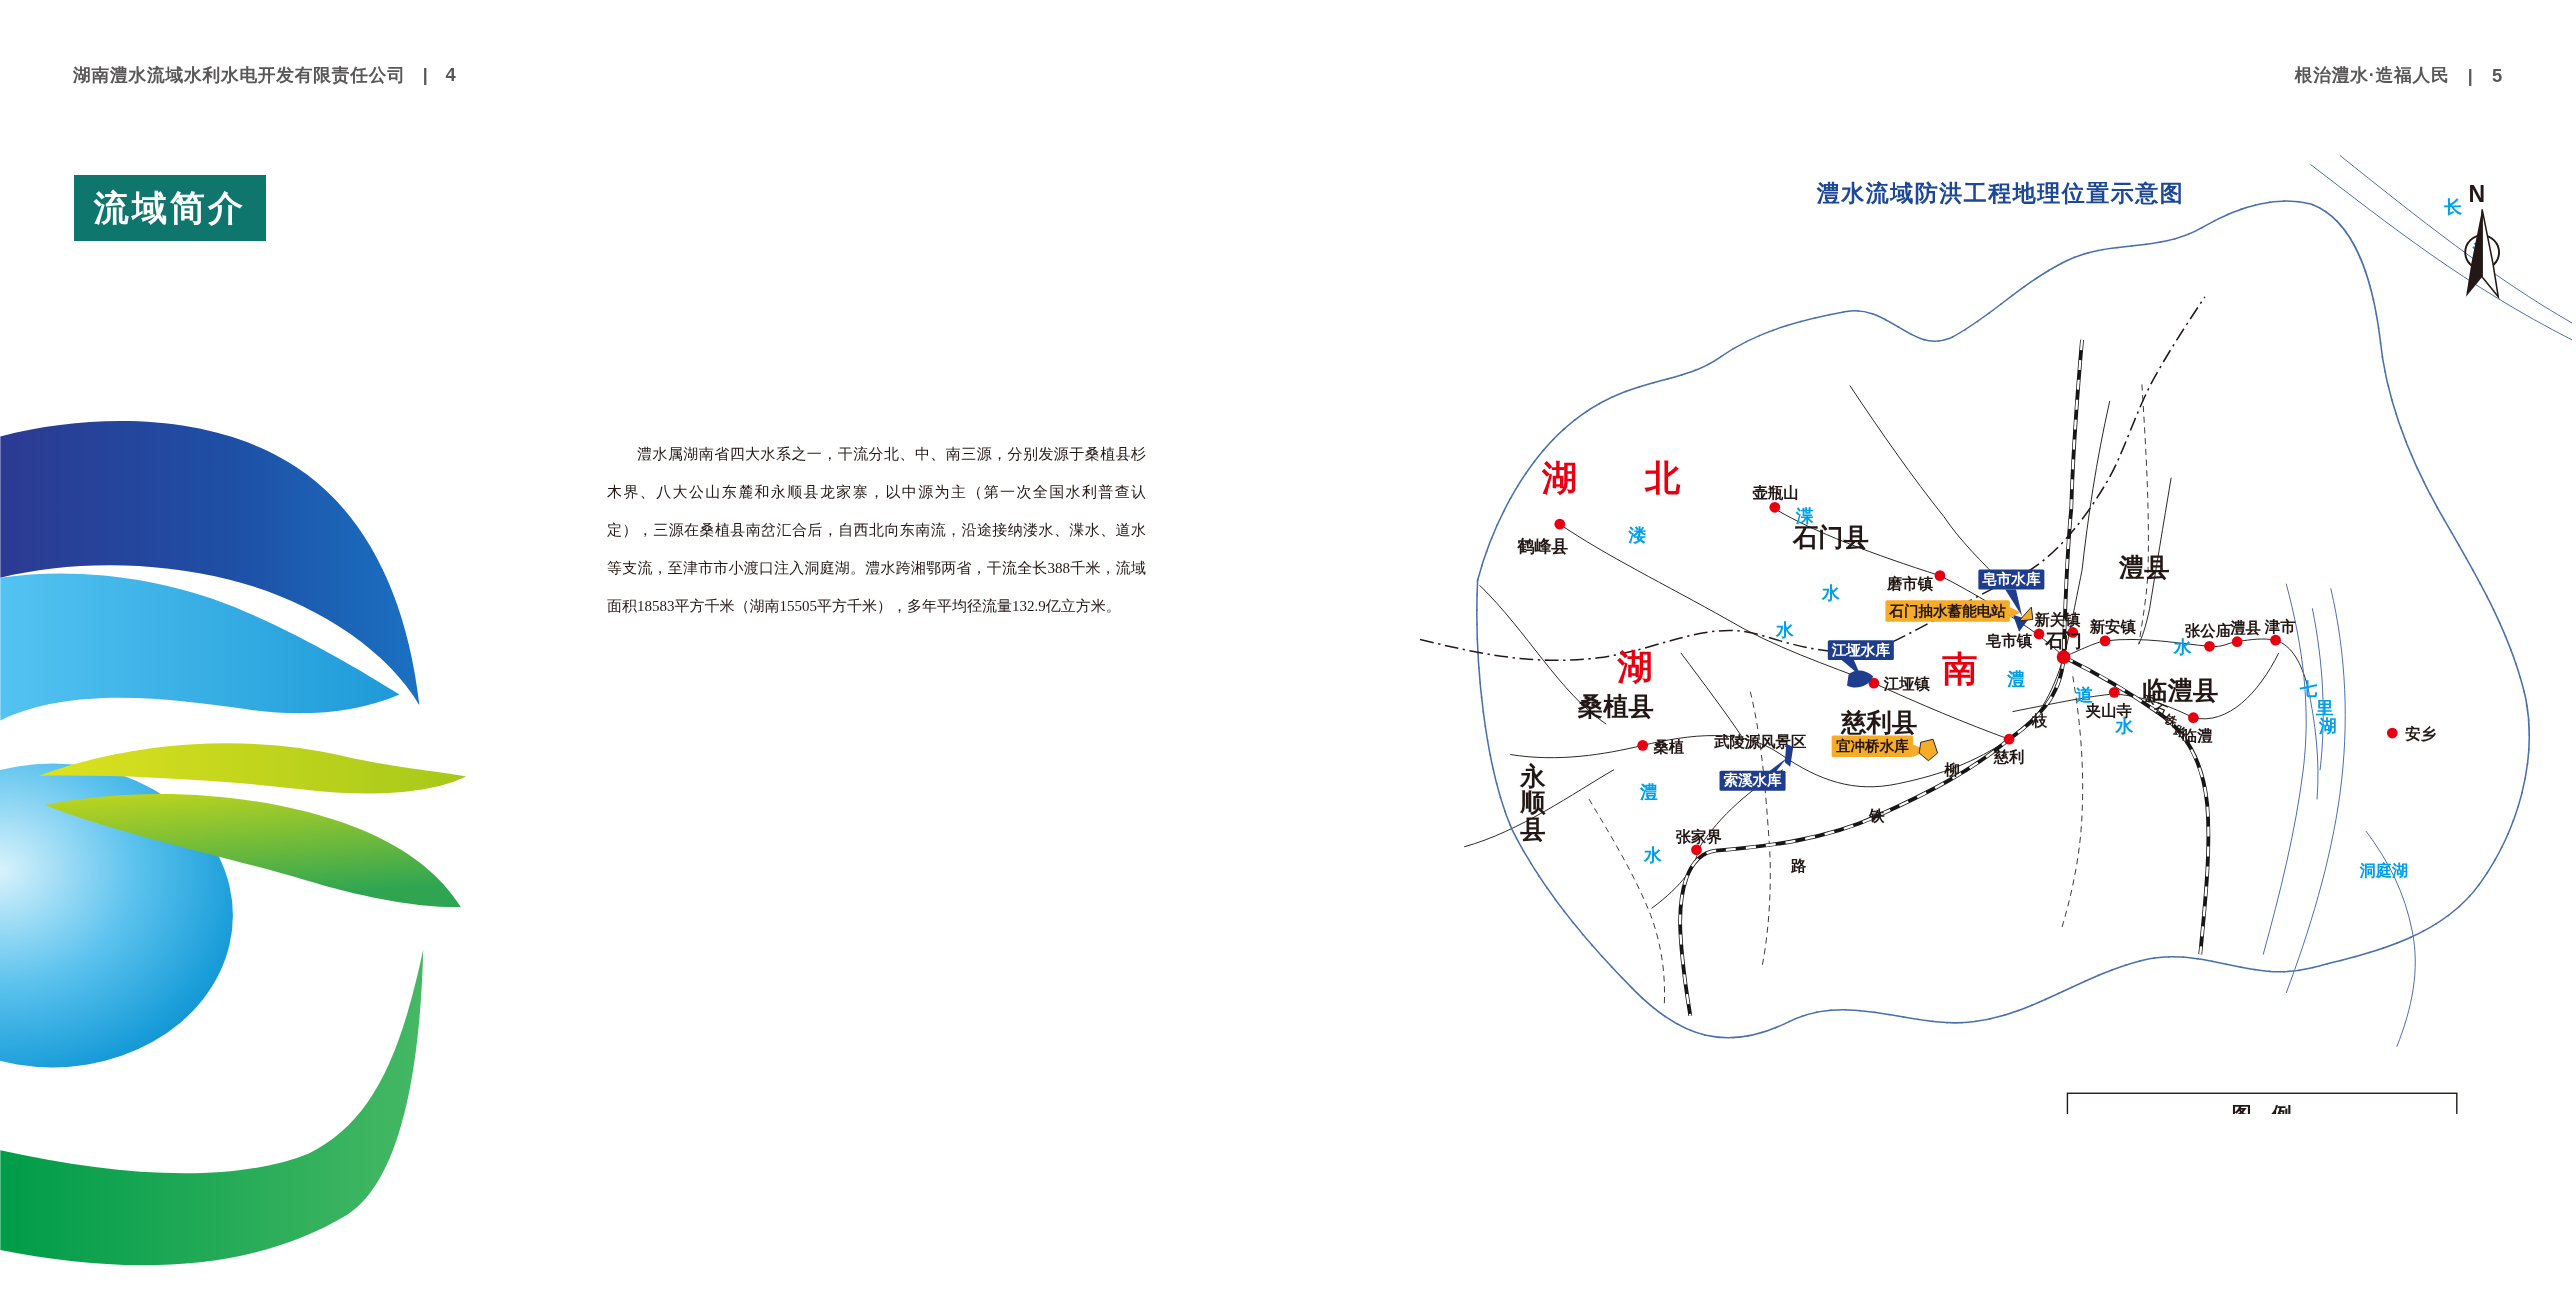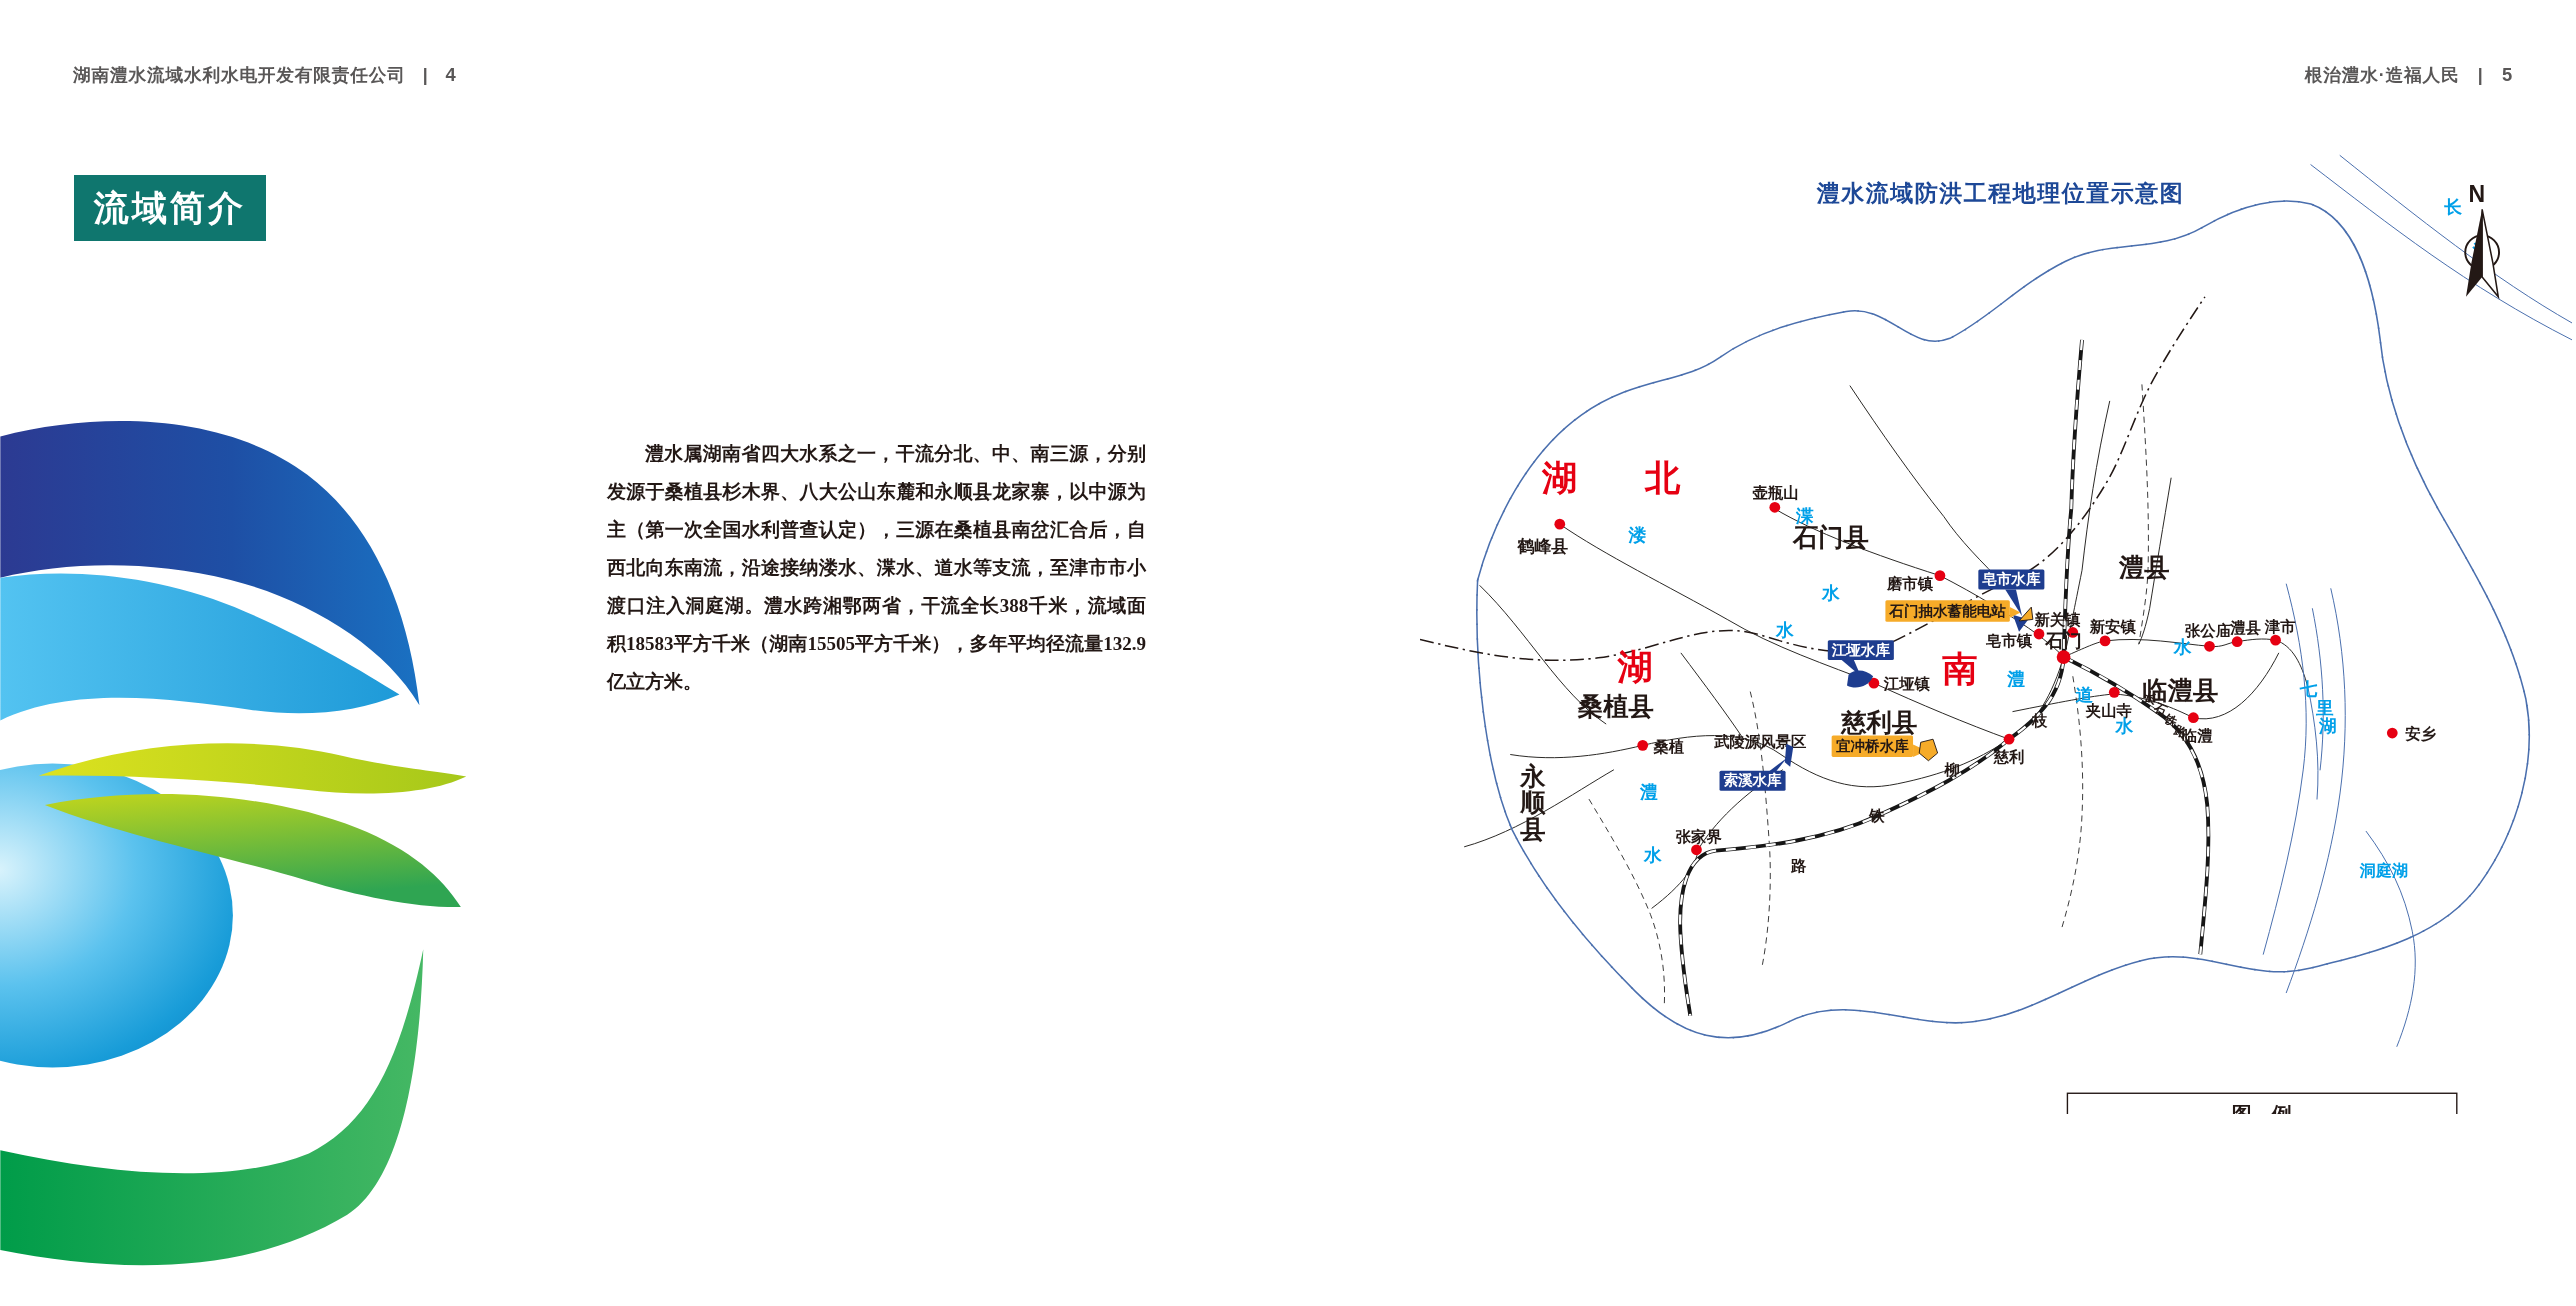--- a/index.html
+++ b/index.html
@@ -2,26 +2,26 @@
 <html style="font-size:12.3px"><head>
 <meta charset="utf-8">
 <style>
   html,body{margin:0;padding:0;background:#fff;}
   #page{position:relative;width:2576px;height:1306px;background:#ffffff;overflow:hidden;
         font-family:"Liberation Sans",sans-serif;}
   .hdr{position:absolute;top:63px;display:flex;align-items:baseline;gap:18.4px;
        font-weight:bold;font-size:17.7px;color:#595757;letter-spacing:0.8px;}
   .hdr .pg{font-size:18.4px;}
   #hdr-left{left:73px;gap:17px;}
-  #hdr-right{right:63px;}
+  #hdr-right{right:73px;align-items:flex-end;}
   #sec-title{position:absolute;left:74px;top:175px;width:192px;height:66px;background:#0f766e;
        color:#fff;font-weight:bold;font-size:35px;letter-spacing:3.1px;display:flex;
        align-items:center;justify-content:center;}
   #body-text{position:absolute;left:607px;top:435px;width:539px;color:#231815;
-       font-family:"Liberation Serif",serif;font-weight:700;font-size:19px;line-height:38px;
+       font-family:"Liberation Serif",serif;font-weight:400;font-size:15px;line-height:38px;
        text-align:justify;}
   #body-text p{margin:0 0 38px 0;text-indent:2em;}
   #map-title{position:absolute;left:1674px;top:178px;width:653px;text-align:center;
        color:#1d4897;font-weight:bold;font-size:23px;letter-spacing:1.5px;}
   #logo{position:absolute;left:0;top:415px;}
   #map{position:absolute;left:1420px;top:154px;}
   
   text{font-family:"Liberation Sans",sans-serif;}
   .t-prov{font-size:46px;font-weight:bold;fill:#e60012;}
   .t-county{font-size:33px;font-weight:bold;fill:#231815;}

